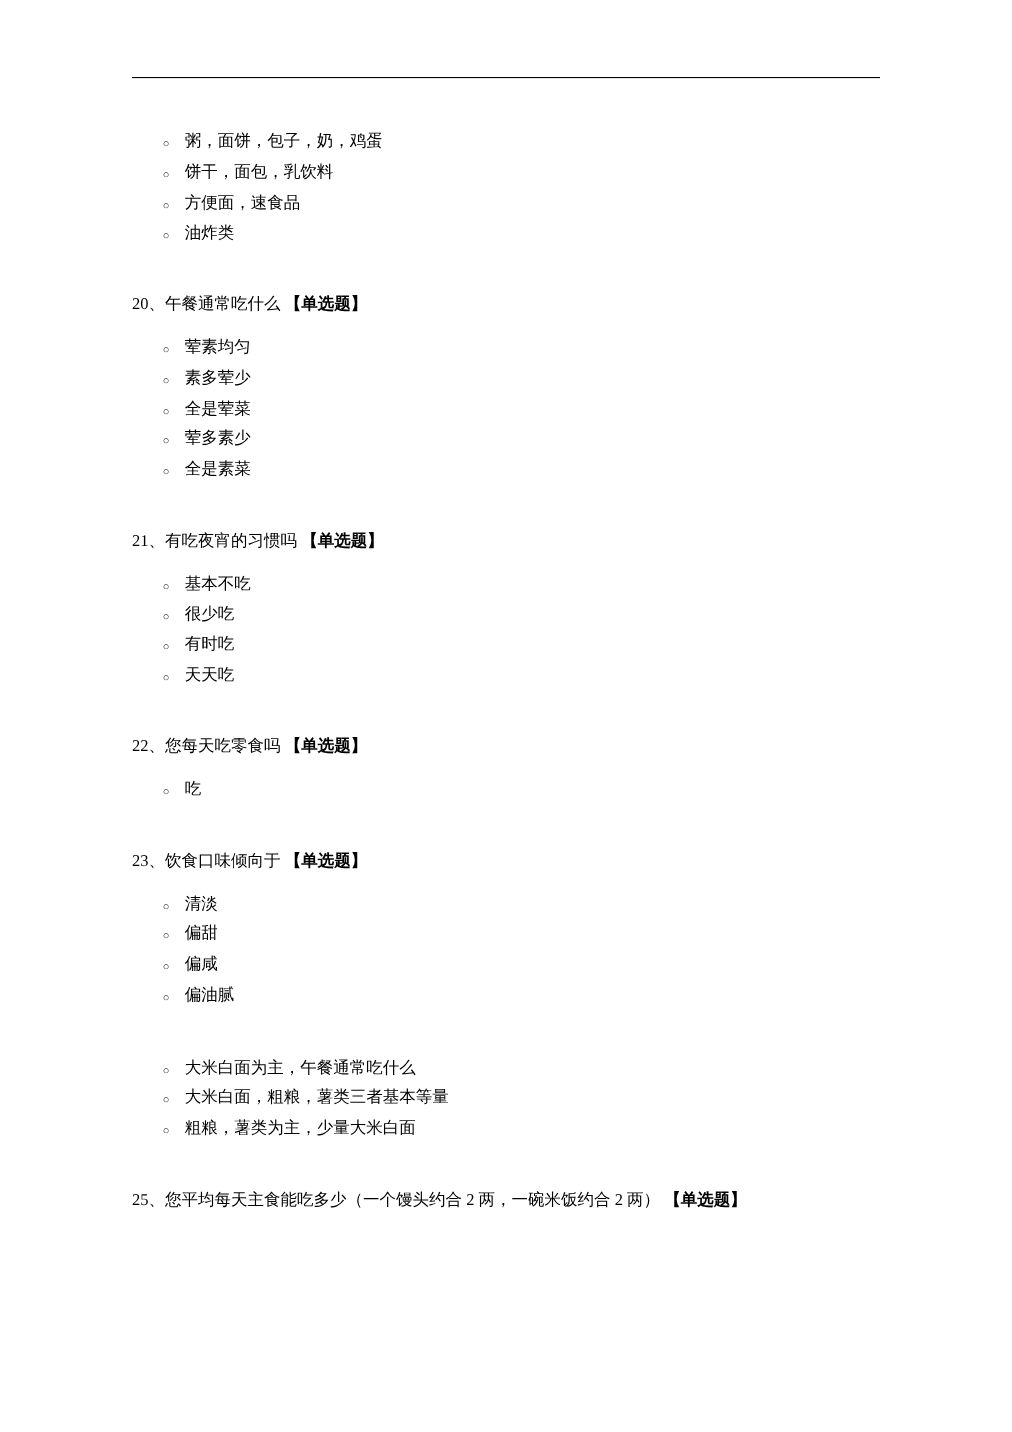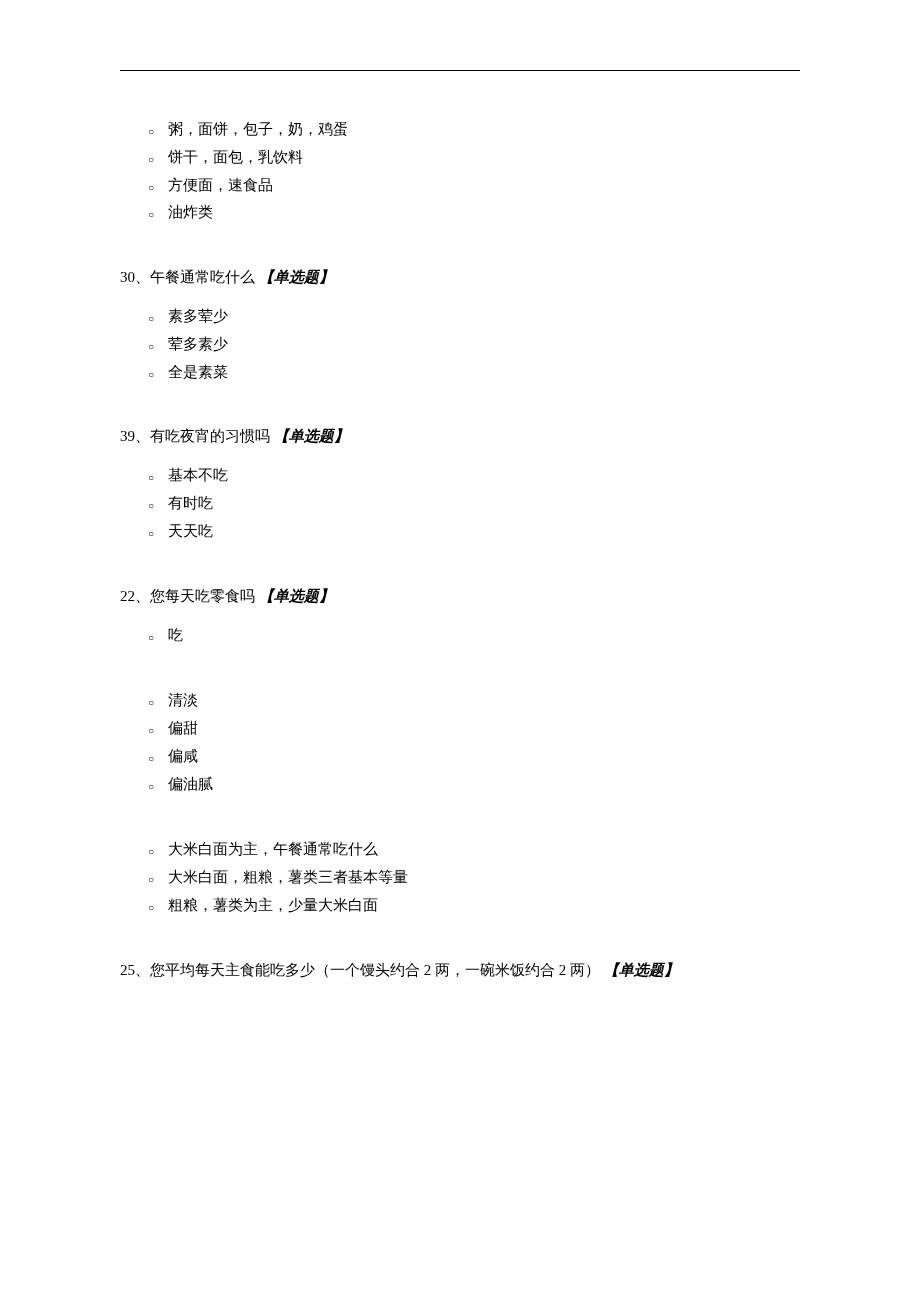--- a/index.html
+++ b/index.html
@@ -25,21 +25,20 @@
       margin-bottom: 38px;
     }
     .question-title {
       font-size: 15px;
       color: #000;
       margin-bottom: 14px;
       line-height: 1.6;
     }
     .question-type {
       font-weight: bold;
-      font-style: italic;
     }
     .option-list {
       list-style: none;
       padding-left: 48px;
       font-family: Liberation Serif, serif;
     }
     .option-item {
       font-size: 15px;
       color: #000;
       line-height: 1.85;
@@ -66,50 +65,56 @@
     <ul class="option-list">
       <li class="option-item">粥，面饼，包子，奶，鸡蛋</li>
       <li class="option-item">饼干，面包，乳饮料</li>
       <li class="option-item">方便面，速食品</li>
       <li class="option-item">油炸类</li>
     </ul>
   </div>
 
   <div class="question-block">
     <div class="question-title">
-      <span>30、</span><span>午餐通常吃什么</span> <span class="question-type">【单选题】</span>
+      <span>20、</span><span>午餐通常吃什么</span> <span class="question-type">【单选题】</span>
     </div>
     <ul class="option-list">
+      <li class="option-item">荤素均匀</li>
       <li class="option-item">素多荤少</li>
+      <li class="option-item">全是荤菜</li>
       <li class="option-item">荤多素少</li>
       <li class="option-item">全是素菜</li>
     </ul>
   </div>
 
   <div class="question-block">
     <div class="question-title">
-      <span>39、</span><span>有吃夜宵的习惯吗</span> <span class="question-type">【单选题】</span>
+      <span>21、</span><span>有吃夜宵的习惯吗</span> <span class="question-type">【单选题】</span>
     </div>
     <ul class="option-list">
       <li class="option-item">基本不吃</li>
+      <li class="option-item">很少吃</li>
       <li class="option-item">有时吃</li>
       <li class="option-item">天天吃</li>
     </ul>
   </div>
 
   <div class="question-block">
     <div class="question-title">
       <span>22、</span><span>您每天吃零食吗</span> <span class="question-type">【单选题】</span>
     </div>
     <ul class="option-list">
       <li class="option-item">吃</li>
     </ul>
   </div>
 
   <div class="question-block">
+    <div class="question-title">
+      <span>23、</span><span>饮食口味倾向于</span> <span class="question-type">【单选题】</span>
+    </div>
     <ul class="option-list">
       <li class="option-item">清淡</li>
       <li class="option-item">偏甜</li>
       <li class="option-item">偏咸</li>
       <li class="option-item">偏油腻</li>
     </ul>
   </div>
 
   <div class="question-block">
     <ul class="option-list">

